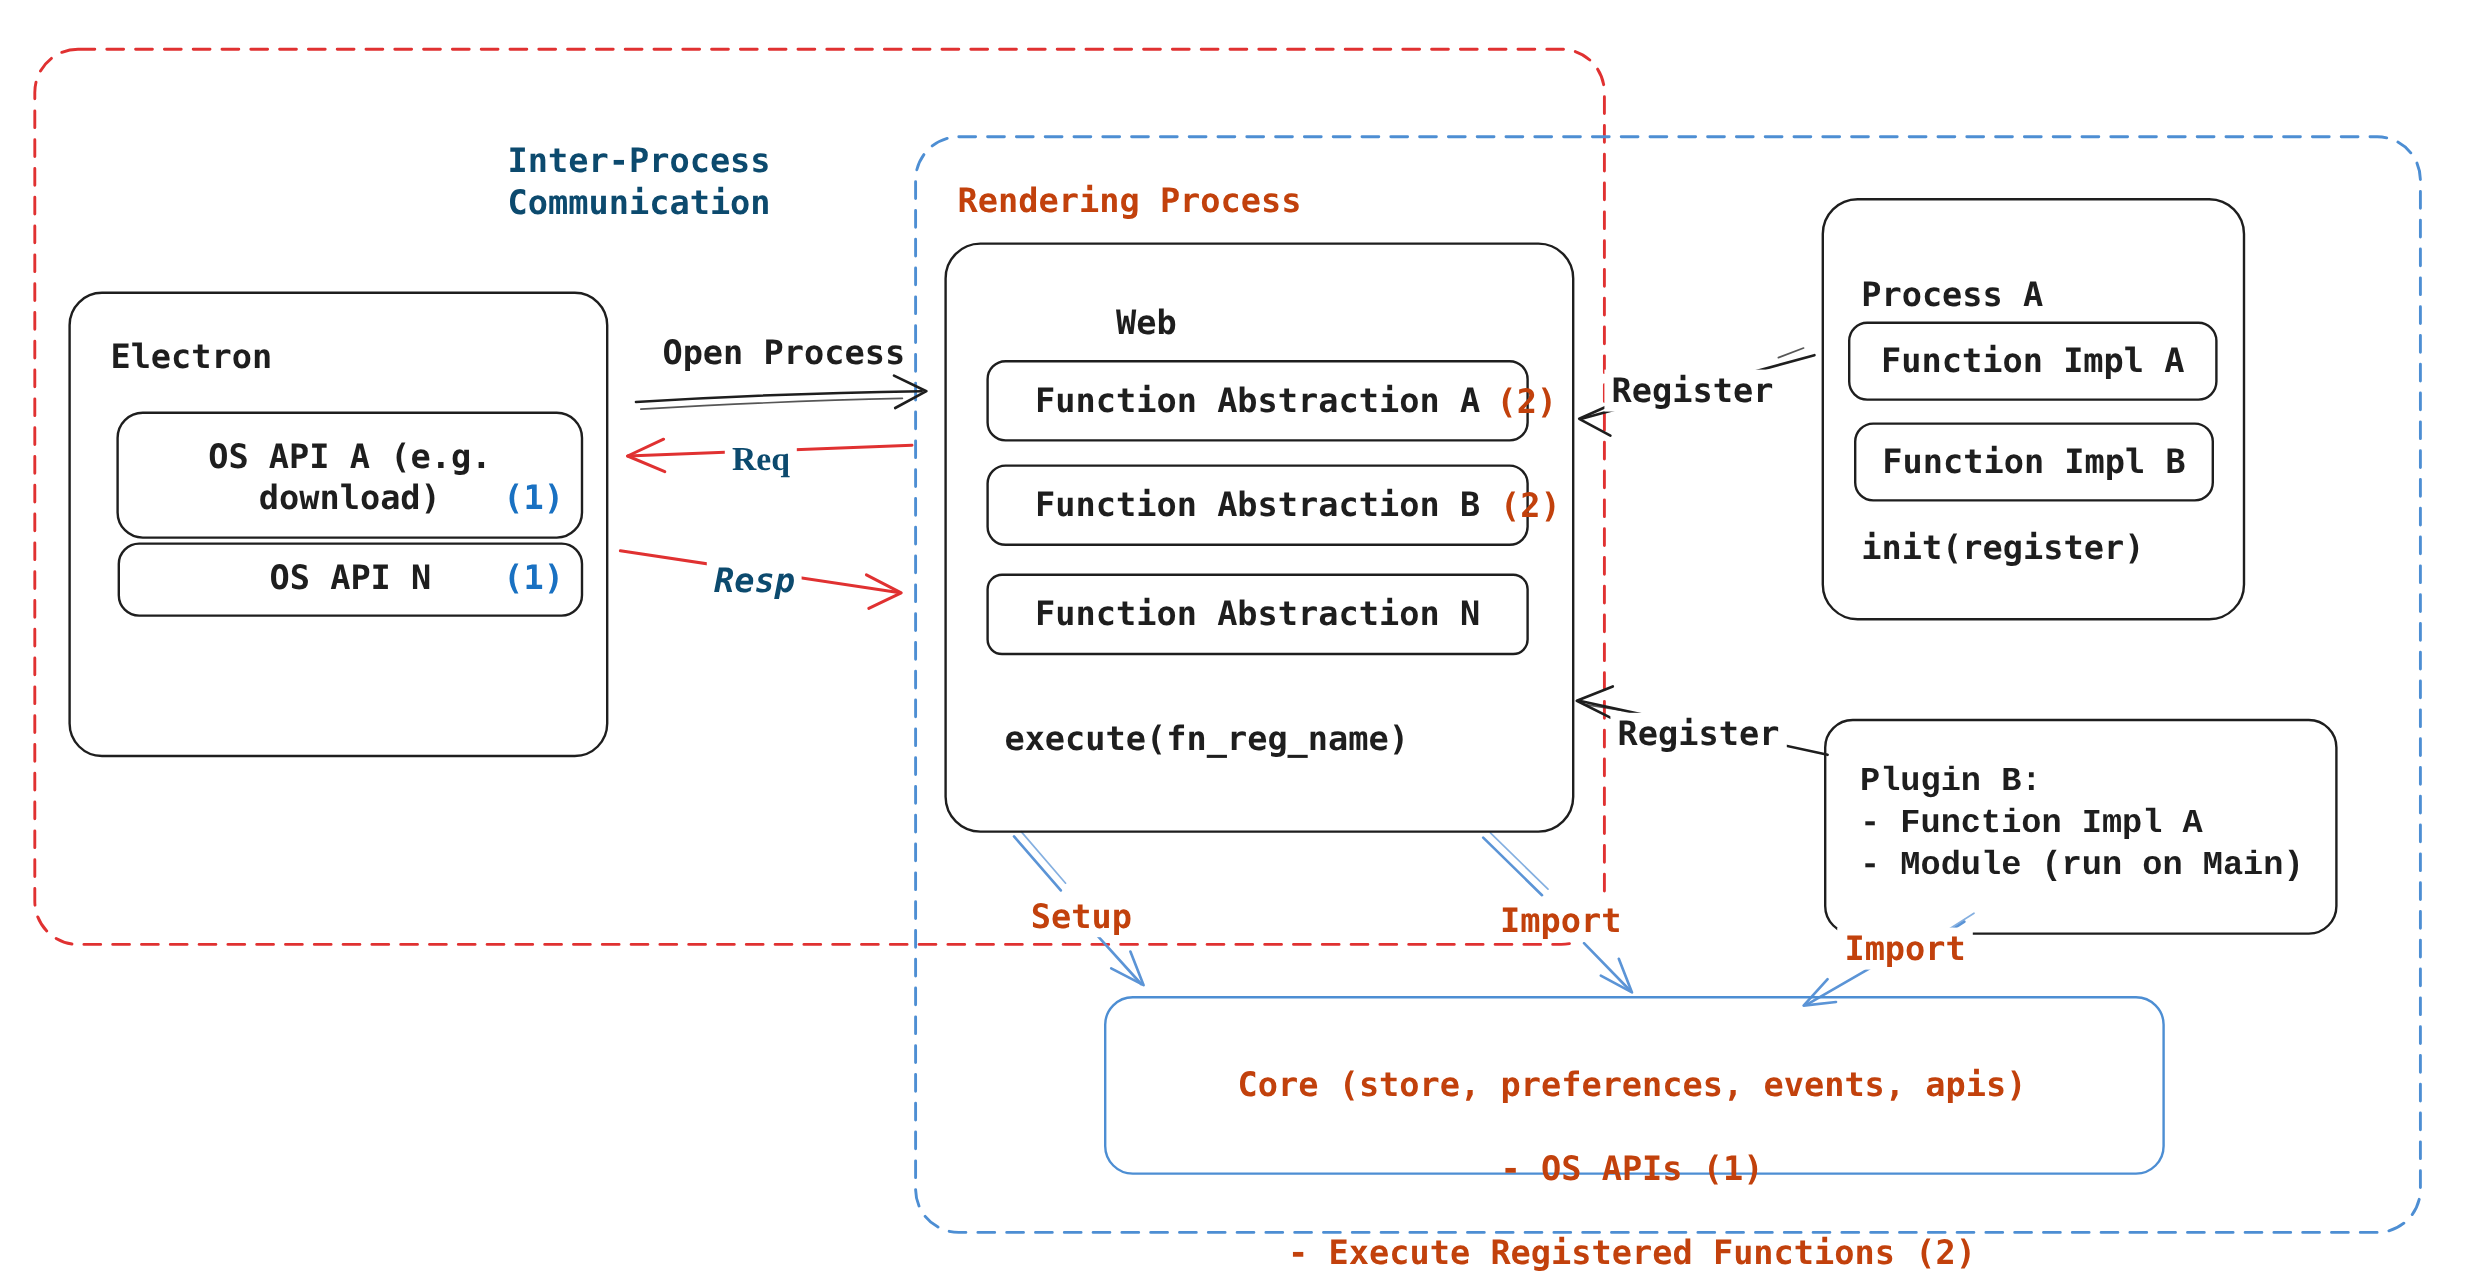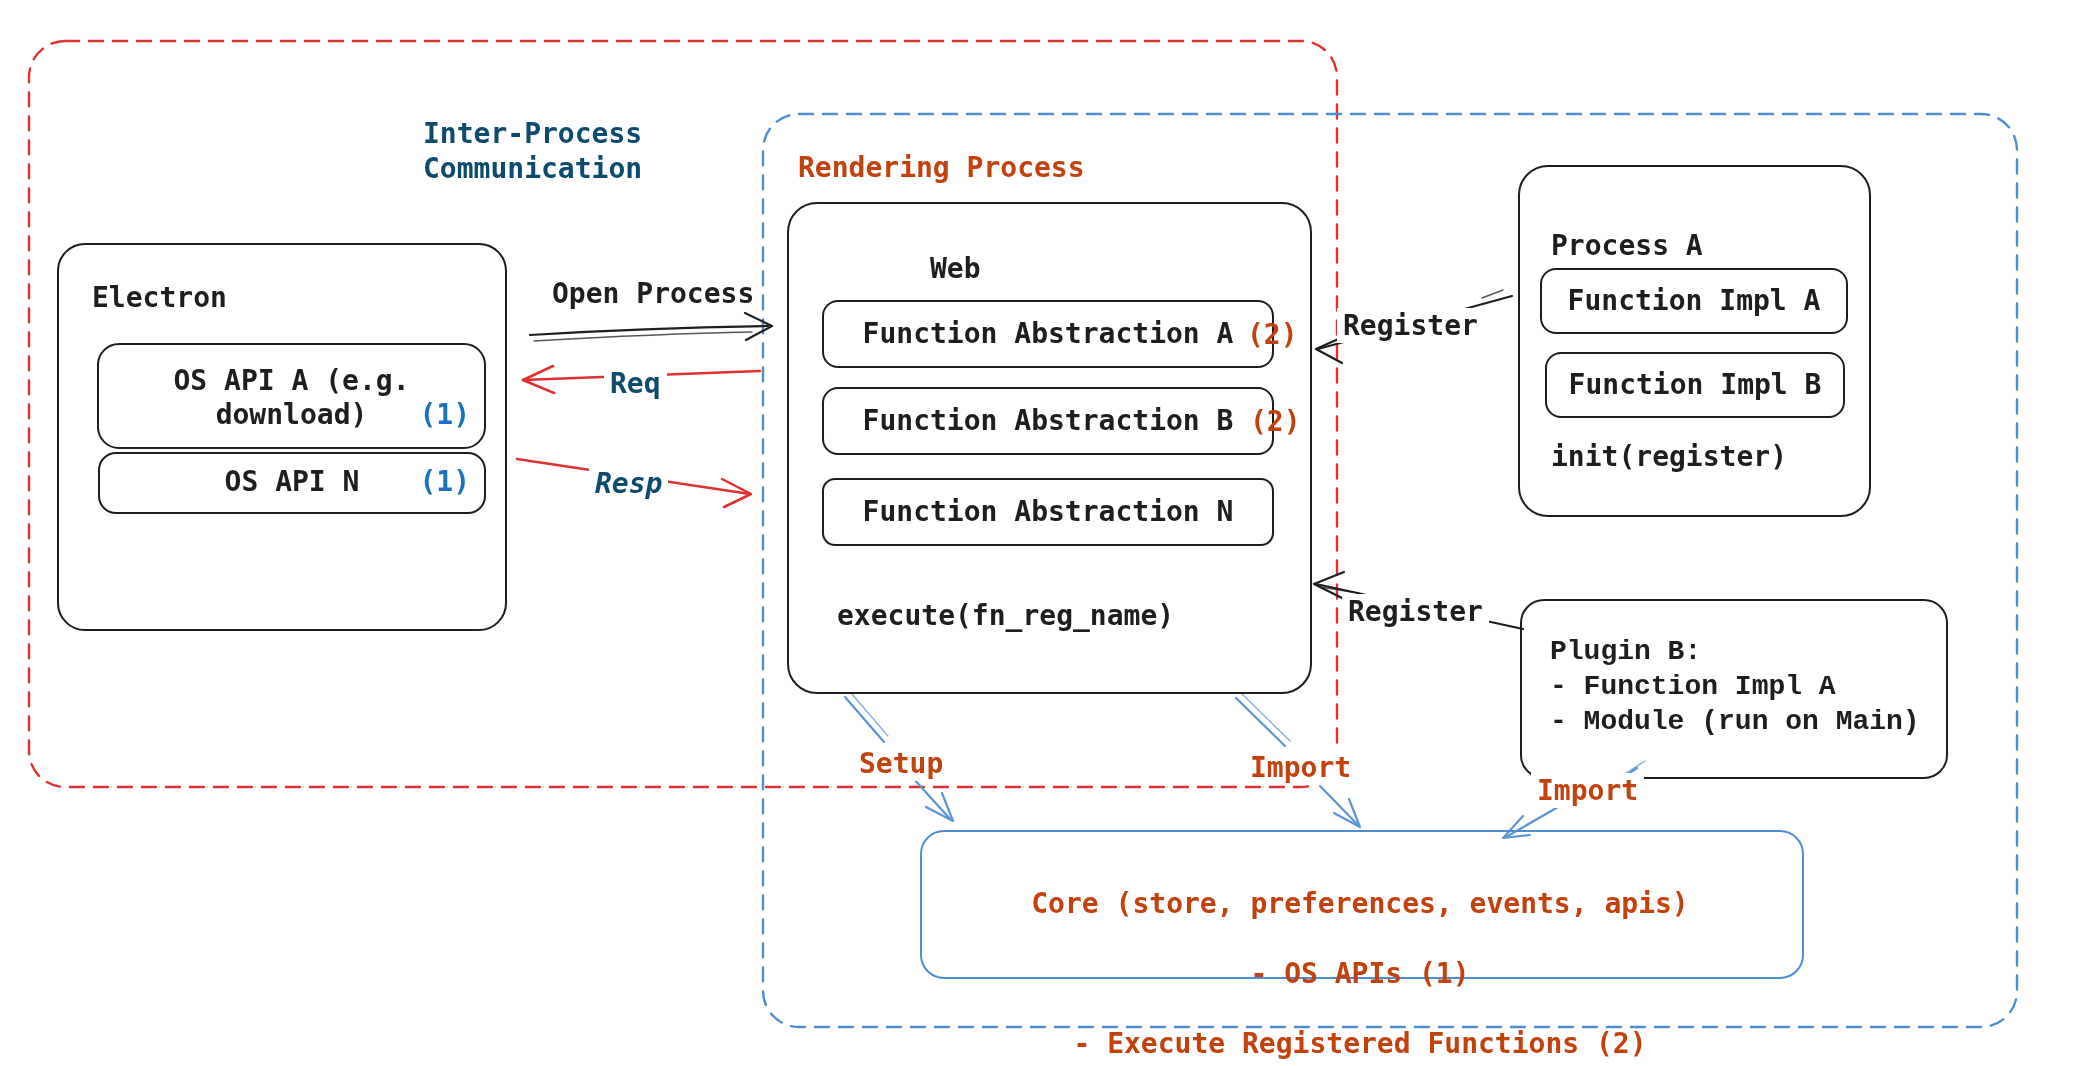--- a/index.html
+++ b/index.html
@@ -83,21 +83,21 @@
     <div class="chiptxt" style="top:18px;">OS API A (e.g.</div>
     <div class="badge" style="right:14px;top:52px;">(1)</div>
   </div>
 
   <div class="chip" style="left:98px;top:452px;width:352px;height:58px;border-radius:18px;">
     <div class="chiptxt" style="top:10px;">OS API N</div>
     <div class="badge" style="right:14px;top:10px;">(1)</div>
   </div>
 
   <div class="txt" style="left:552px;top:276px;">Open Process</div>
-  <div class="txt red onln" style="left:604px;top:366px;">Req</div>
+  <div class="txt red onln" style="left:604px;top:366px;font-family:Liberation Serif, serif;">Req</div>
   <div class="txt red onln" style="left:589px;top:466px;font-style:italic;">Resp</div>
 
   <div class="box" style="left:787px;top:202px;width:521px;height:488px;border-radius:30px;"></div>
   <div class="txt" style="left:930px;top:251px;">Web</div>
 
   <div class="chip" style="left:822px;top:300px;width:416px;height:64px;">
     <div class="chiptxt" style="top:14px;">Function Abstraction A</div>
   </div>
   <div class="txt blue" style="left:1247px;top:317px;">(2)</div>
 

